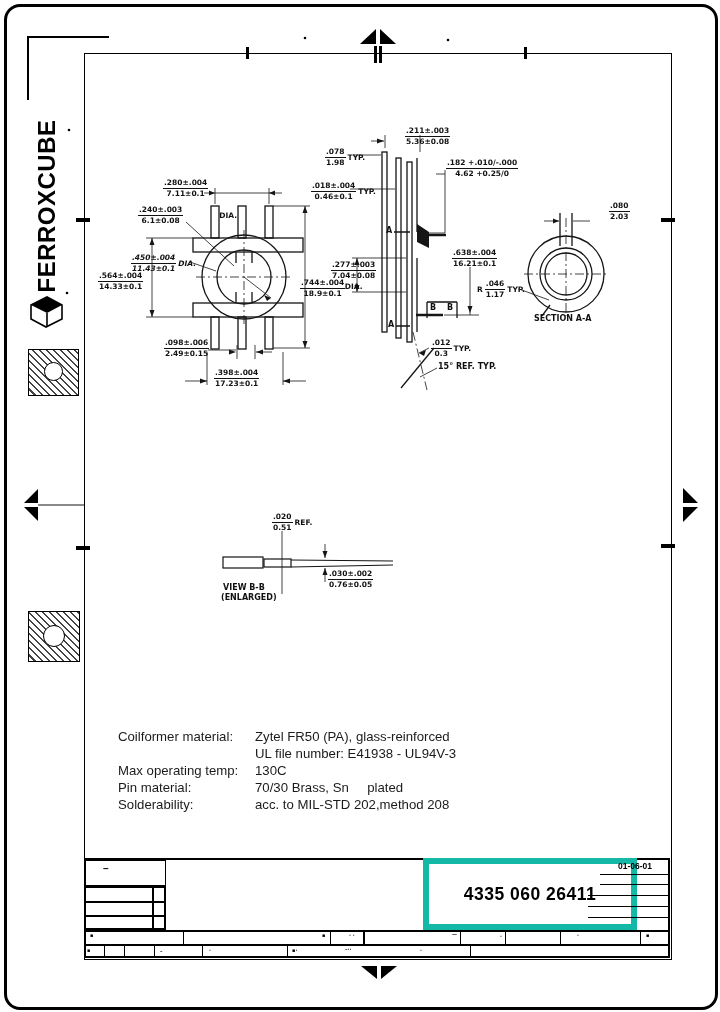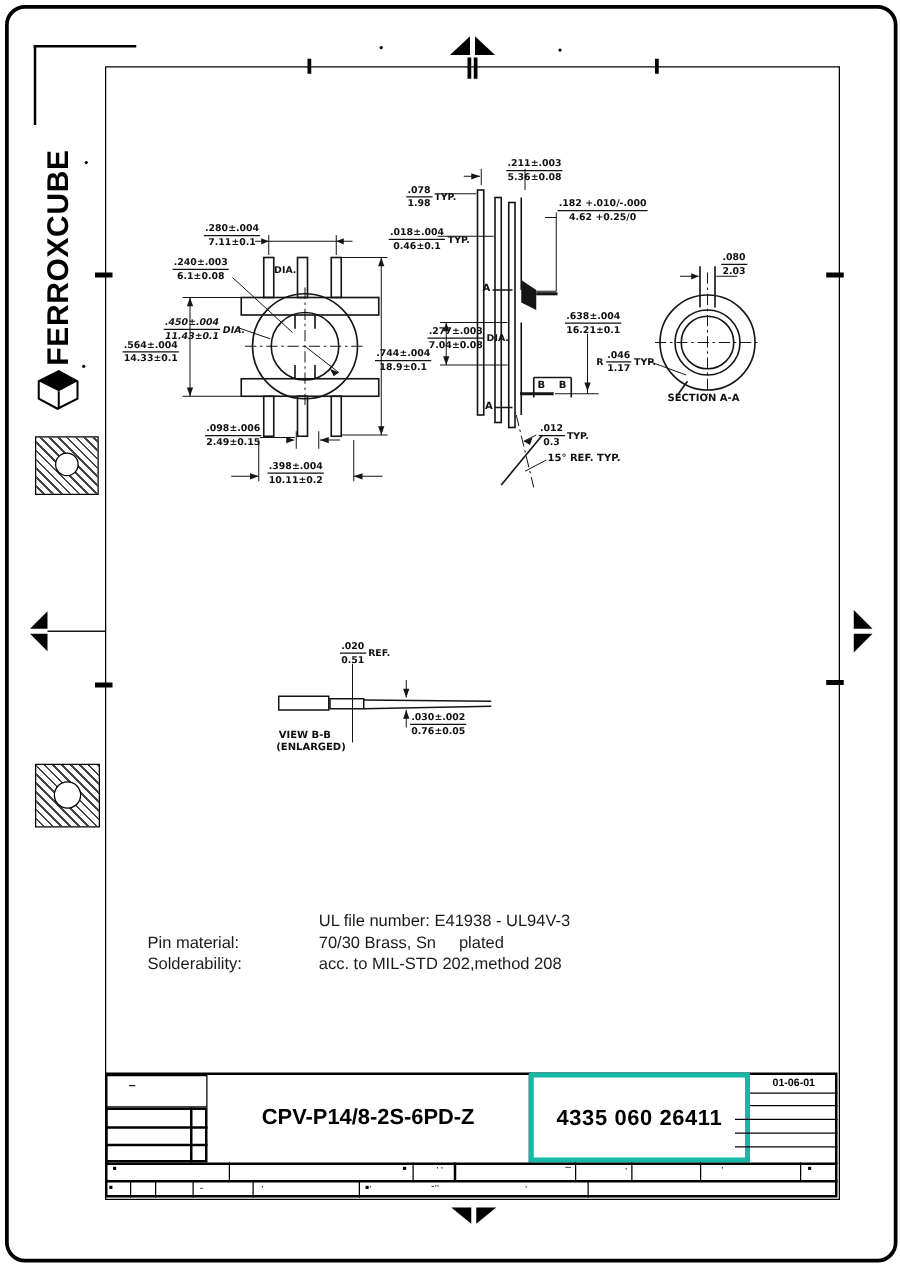--- a/index.html
+++ b/index.html
@@ -224,21 +224,21 @@
       </div>
       <div class="dim" style="left: 164px; top: 339px;">
         <span class="frac">
           <span class="t">.098±.006</span>
           <span class="b">2.49±0.15</span>
         </span>
       </div>
       <div class="dim" style="left: 214px; top: 369px;">
         <span class="frac">
           <span class="t">.398±.004</span>
-          <span class="b">10.11±0.2</span>
+          <span class="b">17.23±0.1</span>
         </span>
       </div>
       <div class="dim" style="left: 325px; top: 148px;">
         <span class="frac">
           <span class="t">.078</span>
           <span class="b">1.98</span>
         </span>
         <span class="sfx">TYP.</span>
       </div>
       <div class="dim" style="left: 311px; top: 182px;">
@@ -253,21 +253,21 @@
           <span class="t">.211±.003</span>
           <span class="b">5.36±0.08</span>
         </span>
       </div>
       <div class="dim" style="left: 446px; top: 159px;">
         <span class="frac">
           <span class="t">.182 +.010/-.000</span>
           <span class="b">4.62 +0.25/0</span>
         </span>
       </div>
-      <div class="dim" style="left: 342px; top: 261px;">
+      <div class="dim" style="left: 331px; top: 261px; flex-direction: column;">
         <span class="frac">
           <span class="t">.277±.003</span>
           <span class="b">7.04±0.08</span>
         </span>
         <span class="sfx">DIA.</span>
       </div>
       <div class="dim" style="left: 452px; top: 249px;">
         <span class="frac">
           <span class="t">.638±.004</span>
           <span class="b">16.21±0.1</span>
@@ -281,21 +281,21 @@
         </span>
         <span class="sfx">TYP.</span>
       </div>
       <div class="dim" style="left: 431px; top: 339px;">
         <span class="frac">
           <span class="t">.012</span>
           <span class="b">0.3</span>
         </span>
         <span class="sfx">TYP.</span>
       </div>
-      <div class="dim" style="left: 577px; top: 202px;">
+      <div class="dim" style="left: 609px; top: 202px;">
         <span class="frac">
           <span class="t">.080</span>
           <span class="b">2.03</span>
         </span>
       </div>
       <div class="dim" style="left: 272px; top: 513px;">
         <span class="frac">
           <span class="t">.020</span>
           <span class="b">0.51</span>
         </span>
@@ -312,22 +312,30 @@
       <div class="dlabel" style="left: 221px; top: 593px;">(ENLARGED)</div>
       <div class="dlabel" style="left: 438px; top: 362px;">15° REF. TYP.</div>
       <div class="dlabel" style="left: 386px; top: 226px;">A</div>
       <div class="dlabel" style="left: 388px; top: 320px;">A</div>
       <div class="dlabel" style="left: 430px; top: 303px;">B</div>
       <div class="dlabel" style="left: 447px; top: 303px;">B</div>
     </div>
 
   <div class="abs spec" id="spec-rows">
       <div class="spec-row">
+        <span class="spec-label">Coilformer material:</span>
+        <span class="spec-val">Zytel FR50 (PA), glass-reinforced</span>
+      </div>
+      <div class="spec-row">
         <span class="spec-label"></span>
         <span class="spec-val">UL file number: E41938 - UL94V-3</span>
+      </div>
+      <div class="spec-row">
+        <span class="spec-label">Max operating temp:</span>
+        <span class="spec-val">130C</span>
       </div>
       <div class="spec-row">
         <span class="spec-label">Pin material:</span>
         <span class="spec-val">70/30 Brass, Sn     plated</span>
       </div>
       <div class="spec-row">
         <span class="spec-label">Solderability:</span>
         <span class="spec-val">acc. to MIL-STD 202,method 208</span>
       </div>
     </div>
@@ -336,24 +344,23 @@
 
   <div class="abs" style="left:84px;top:860px;width:82px;height:26px;border:1.5px solid #000;box-sizing:border-box;">
     <span style="position:absolute;left:18px;top:2px;font-weight:bold;font-size:10px;">–</span>
   </div>
 
   <div class="abs" style="left:84px;top:886px;width:82px;height:44px;border:2.5px solid #000;box-sizing:border-box;"></div>
   <div class="vl" style="left:152px;top:886px;width:1.5px;height:44px;"></div>
   <div class="hl" style="left:84px;top:901px;width:82px;height:1.5px;"></div>
   <div class="hl" style="left:84px;top:915px;width:82px;height:1.5px;"></div>
 
-  <div class="abs tb-text" style="left:166px;top:862px;width:257px;height:62px;font-size:17.5px;">CPV-P14/8-2S-6PD-Z</div>
   <div class="vl" style="left:423px;top:858px;width:1.5px;height:72px;"></div>
 
-  <div class="abs" style="left:423px;top:858px;width:177px;height:72px;border:4px solid #14b8a6;box-sizing:border-box;">
+  <div class="abs" style="left:423px;top:858px;width:214px;height:72px;border:6px solid #14b8a6;box-sizing:border-box;">
     <div class="tb-text" style="width:100%;height:100%;font-size:17.5px;letter-spacing:.5px;">4335 060 26411</div>
   </div>
 
   <div class="abs tb-text date-text" style="left:600px;top:859px;width:70px;height:14px;">01-06-01</div>
   <div class="hl" style="left:600px;top:874px;width:70px;height:1px;"></div>
   <div class="hl" style="left:600px;top:884px;width:70px;height:1px;"></div>
   <div class="hl" style="left:588px;top:895px;width:82px;height:1px;"></div>
   <div class="hl" style="left:588px;top:906px;width:82px;height:1px;"></div>
   <div class="hl" style="left:588px;top:917px;width:82px;height:1px;"></div>
 

